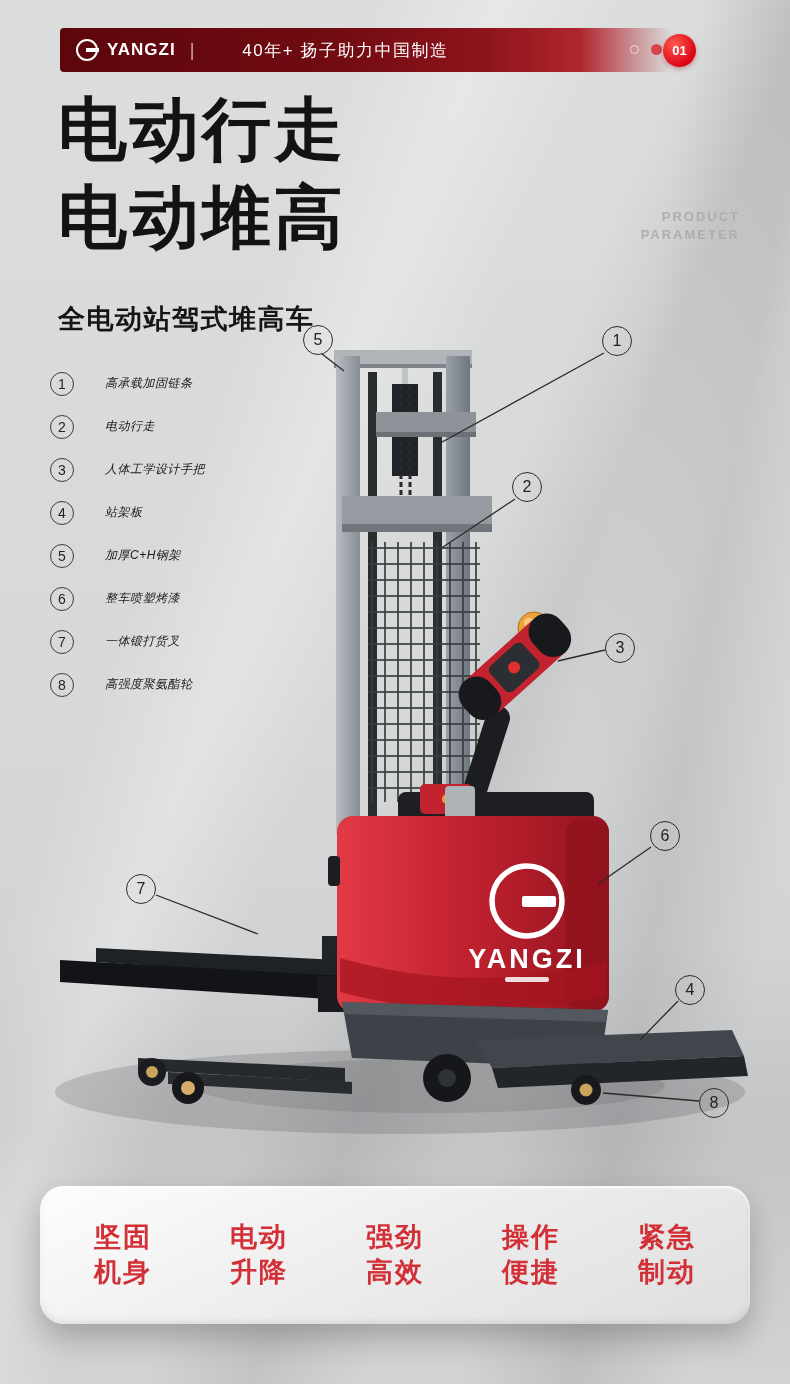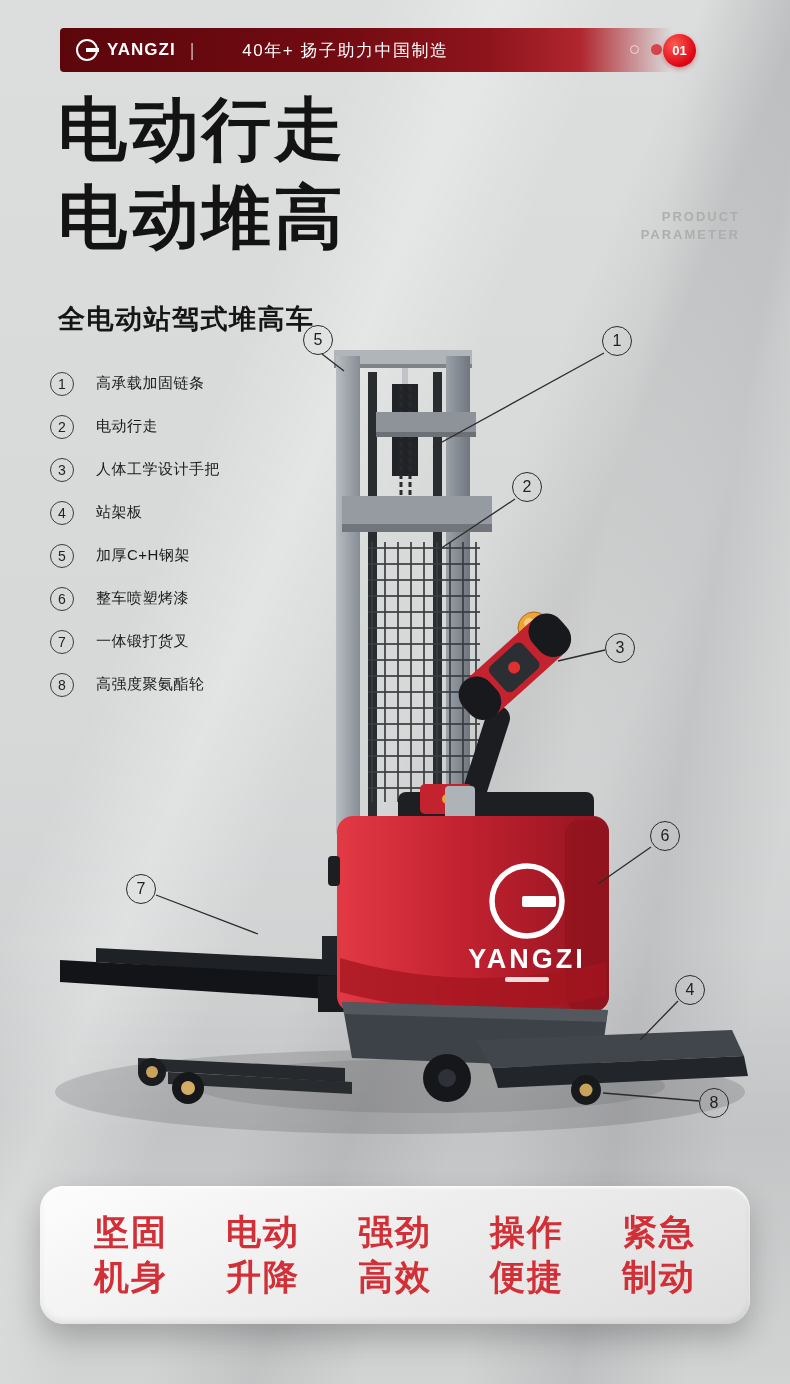--- a/index.html
+++ b/index.html
@@ -40,39 +40,39 @@
   .title { position:absolute; left:58px; top:86px; z-index:2; font-size:69px; font-weight:900; color:#131313; line-height:1.27; letter-spacing:3px; }
   .watermark { position:absolute; right:50px; top:208px; z-index:1; text-align:right; color:#aeaeae; font-size:13px; font-weight:700; letter-spacing:2px; line-height:1.4; }
   .subtitle { position:absolute; left:58px; top:272px; z-index:2; font-size:27px; font-weight:700; color:#161616; letter-spacing:1.5px;margin-top:29px; }
   
   .features { position:absolute; left:50px; top:362px; z-index:2; }
   .feature { display:flex; align-items:center; height:43px; }
   .feature .num {
     width:24px; height:24px; border:1.4px solid #3c3c3c; border-radius:50%; flex:none;
     display:flex; align-items:center; justify-content:center; font-size:14px; color:#232323;
   }
-  .feature .label { margin-left:22px; font-size:15px; color:#1b1b1b; font-weight:500; letter-spacing:.5px; }
+  .feature .label { margin-left:31px; font-size:12px; color:#1b1b1b; font-weight:500; letter-spacing:.5px;font-style:italic; }
   
   .machine { position:absolute; left:0; top:0; z-index:1; }
   
   .callout {
     position:absolute; z-index:3; width:30px; height:30px; border:1.5px solid #2b2b2b; border-radius:50%;
     display:flex; align-items:center; justify-content:center; font-size:16px; color:#222; background:transparent;
   }
   .c1{left:602px;top:326px;} .c2{left:512px;top:472px;} .c3{left:605px;top:633px;} .c4{left:675px;top:975px;}
   .c5{left:303px;top:325px;} .c6{left:650px;top:821px;} .c7{left:126px;top:874px;} .c8{left:699px;top:1088px;}
   
   .bottom-card {
     position:absolute; left:40px; top:1186px; width:710px; height:138px; z-index:2;
     border-radius:24px;
     background:linear-gradient(155deg,#fdfdfd 0%,#eeeeee 45%,#dedede 100%);
     box-shadow:0 14px 30px rgba(0,0,0,0.22), inset 0 2px 3px rgba(255,255,255,0.9), inset 0 -3px 6px rgba(0,0,0,0.08);
     display:flex; align-items:center; justify-content:space-between; padding:0 54px;
   }
-  .bottom-item { font-size:35px; font-weight:800; color:#d22f36; text-align:right; line-height:1.28; letter-spacing:2px; }
+  .bottom-item { font-size:27px; font-weight:800; color:#d22f36; text-align:right; line-height:1.28; letter-spacing:2px; }
 </style>
 </head>
 <body>
 
 <div class="page">
   <div class="wall-streaks"></div>
 
   <div class="header">
     <span class="logo-ring"></span>
     <span class="brand">YANGZI</span>

